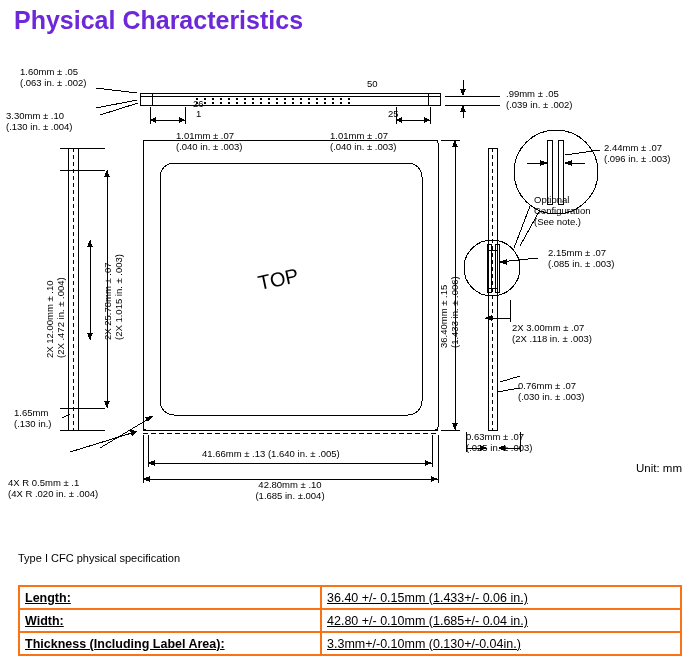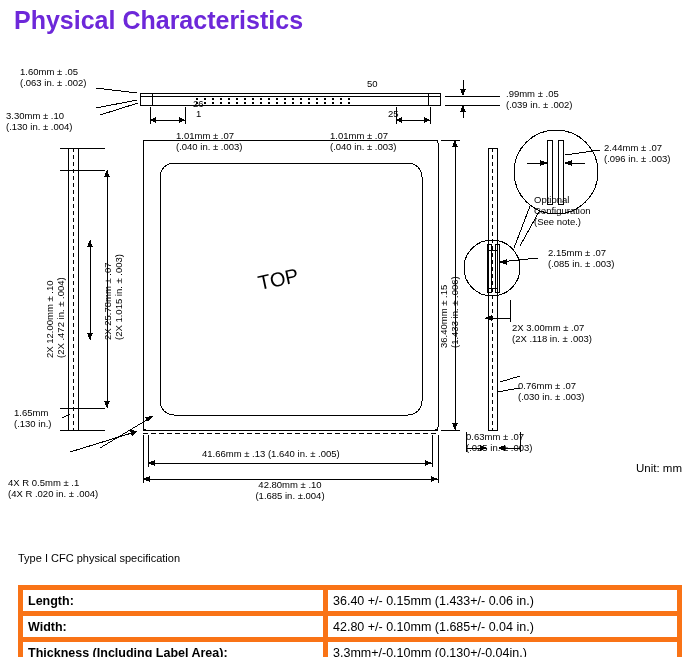--- a/index.html
+++ b/index.html
@@ -53,24 +53,25 @@
   }
   table.spec {
     position: absolute;
     left: 18px;
     top: 585px;
     border-collapse: collapse;
     width: 664px;
     font-size: 12.5px;
   }
   table.spec td {
-    border: 5px solid #f97316;
+    border: 2px solid #f97316;
     padding: 2px 5px;
     height: 17px;
     vertical-align: middle;
+    text-decoration: underline;
   }
   table.spec td.k {
     font-weight: bold;
     width: 290px;
   }
   .unit {
     position: absolute;
     right: 18px;
     top: 462px;
     font-size: 11.5px;

